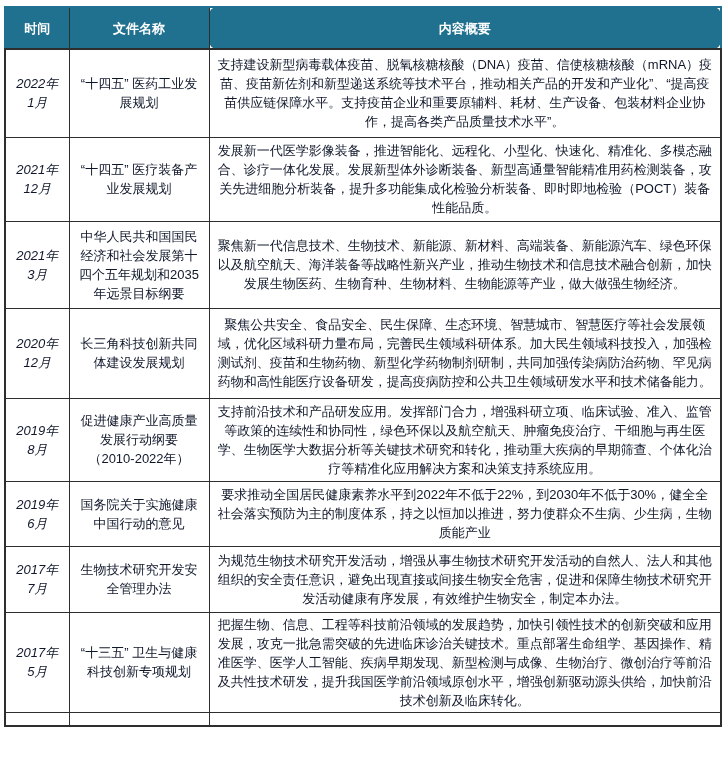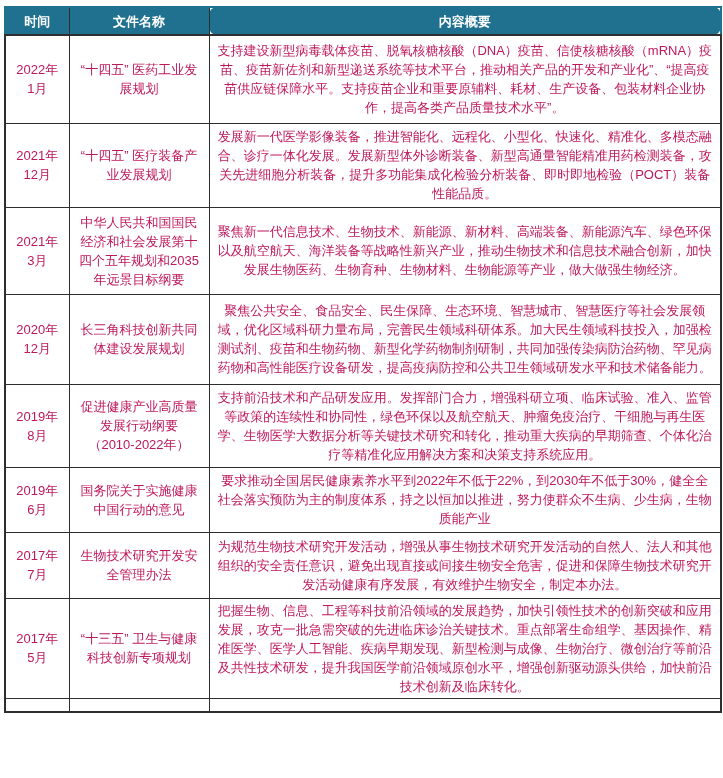--- a/index.html
+++ b/index.html
@@ -18,37 +18,37 @@
   }
   col.c-time { width: 64px; }
   col.c-name { width: 140px; }
   col.c-summary { width: 512px; }
   th, td {
     border: 1px solid #2e2e2e;
     vertical-align: middle;
     text-align: center;
     font-size: 13px;
     line-height: 19px;
-    color: #be185d;
+    color: #0f172a;
   }
   thead th {
     background: #20708f;
     color: #ffffff;
     font-weight: bold;
-    height: 28px;
+    height: 42px;
     padding: 2px 4px;
   }
   
   thead th { border-top: 2px solid #20708f; }
   thead th:first-child { border-left: 2px solid #20708f; }
   thead th:last-child { border-right: 2px solid #20708f; border-radius: 8px; }
   thead th { border-bottom: 2px solid #2e2e2e; }
 
   td.time-cell { padding: 2px 3px; }
-  td.time-cell span { display: block; }
+  td.time-cell span { display: block; font-style: italic; }
   td.name-cell { padding: 5px 8px; }
   td.summary-cell { padding: 2px 7px; }
 
   tr.r1 { height: 88px; }
   tr.r2 { height: 84px; }
   tr.r3 { height: 83px; }
   tr.r4 { height: 90px; }
   tr.r5 { height: 83px; }
   tr.r6 { height: 65px; }
   tr.r7 { height: 72px; }

